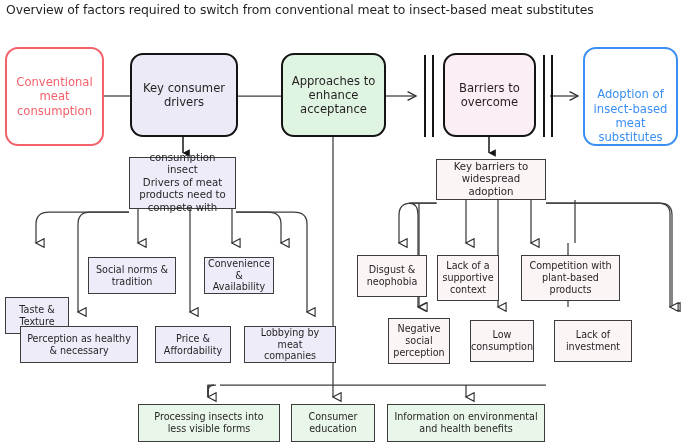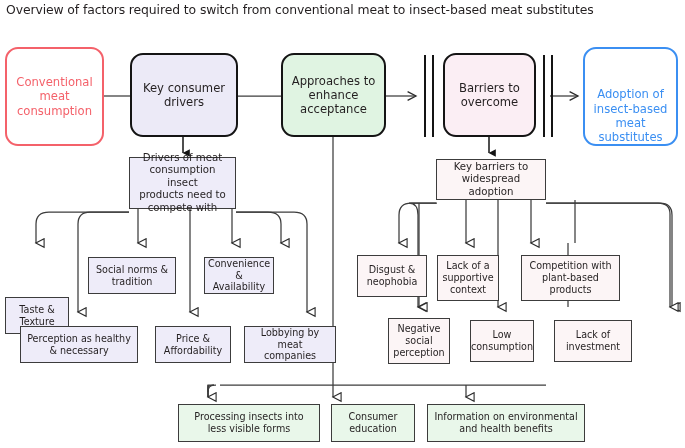--- a/index.html
+++ b/index.html
@@ -20,21 +20,21 @@
   .top.red{border-color:#f4616a;background:#ffffff;color:#f4616a;border-width:2.4px;}
   .top.blue{border-color:#3b8ff2;background:#ffffff;color:#3b8ff2;border-width:2.4px;}
   .top.lav{background:#eceaf7;}
   .top.grn{background:#e0f4e2;}
   .top.pnk{background:#fbeef4;}
 
   
   .cell{border:1.3px solid #3c3c3c;font-size:9.6px;}
   .cell.lav{background:#eeecf9;}
   .cell.pnk{background:#fcf5f6;}
-  .cell.grn{background:#e9f7ea;margin-left:40px;}
+  .cell.grn{background:#e9f7ea;}
   .cell.mid{font-size:10.2px;}
 
   .bar{position:absolute;background:#141414;width:1.6px;}
 </style>
 </head>
 <body>
 
 <div id="canvas">
 
   <div class="title">Overview of factors required to switch from conventional meat to insect-based meat substitutes</div>
@@ -150,22 +150,22 @@
     <span>
       <span>Adoption of</span>
       <span>insect-based</span>
       <span>meat</span>
       <span>substitutes</span>
     </span>
   </div>
 
   <div class="node cell lav mid" style="left:129px;top:157px;width:107px;height:52px;">
     <span>
+      <span>consumption insect</span>
       <span>Drivers of meat</span>
-      <span>consumption insect</span>
       <span>products need to</span>
       <span>compete with</span>
     </span>
   </div>
 
   <div class="node cell pnk mid" style="left:436px;top:159px;width:110px;height:41px;">
     <span>
       <span>Key barriers to</span>
       <span>widespread adoption</span>
     </span>

